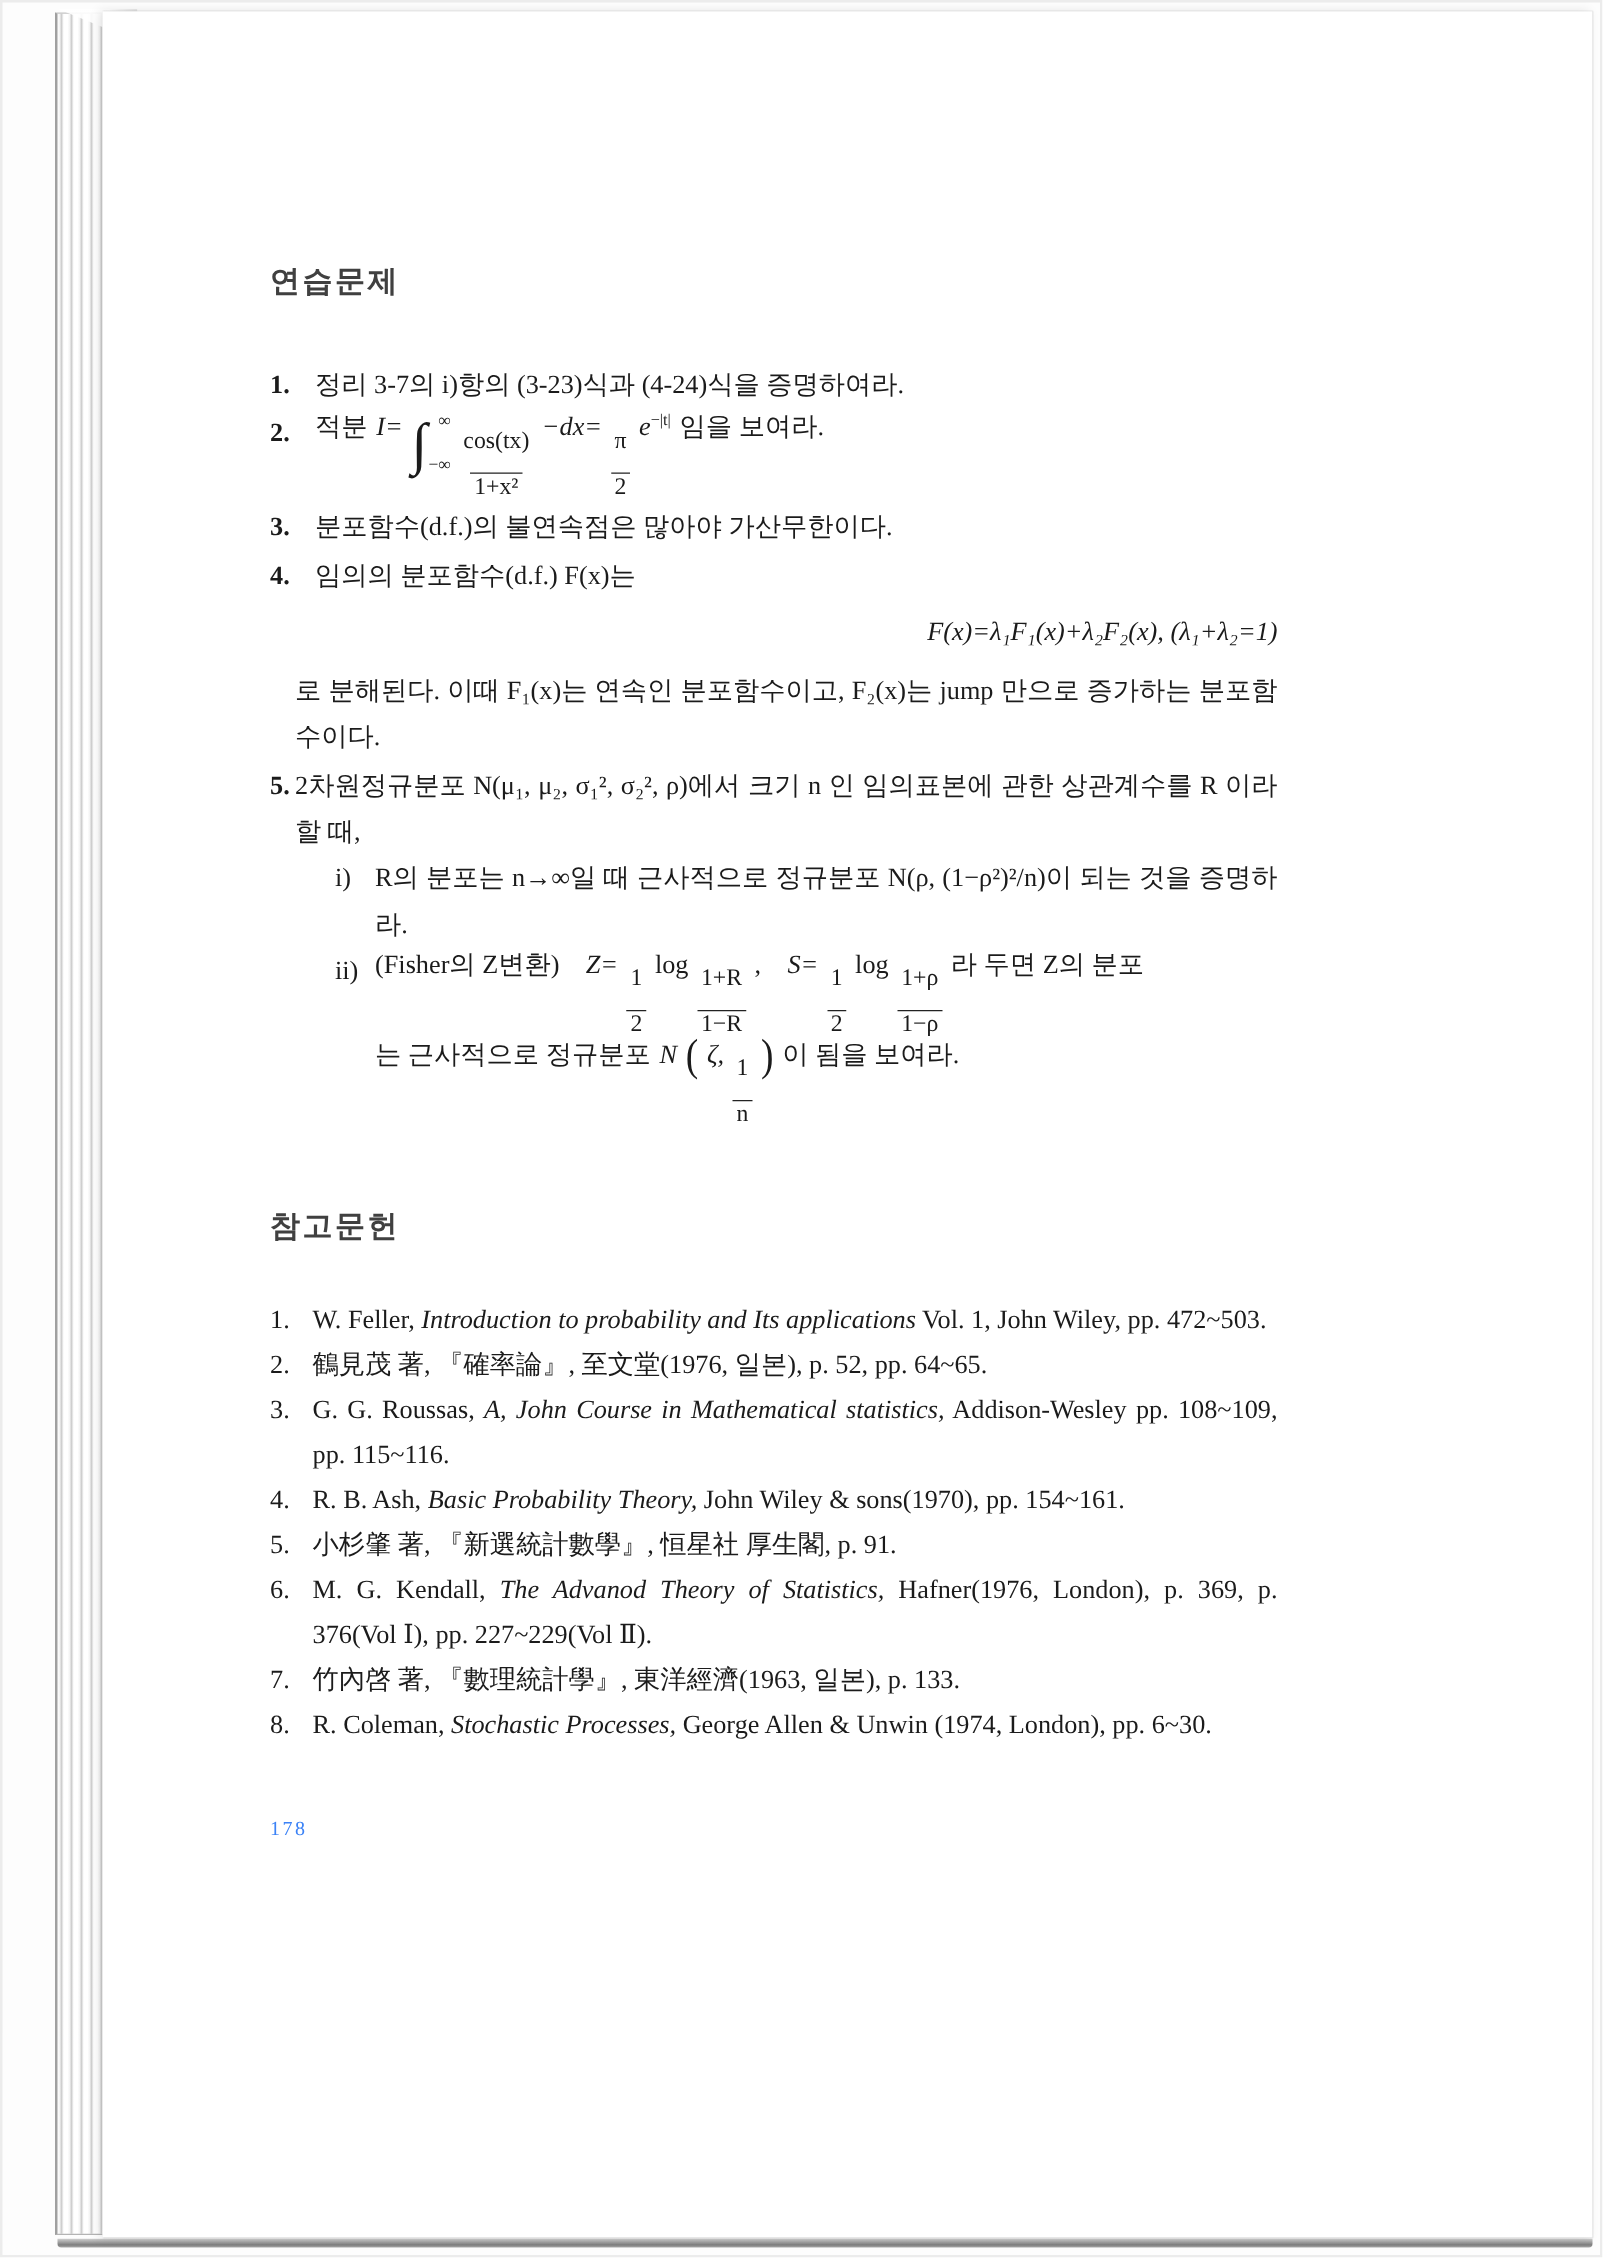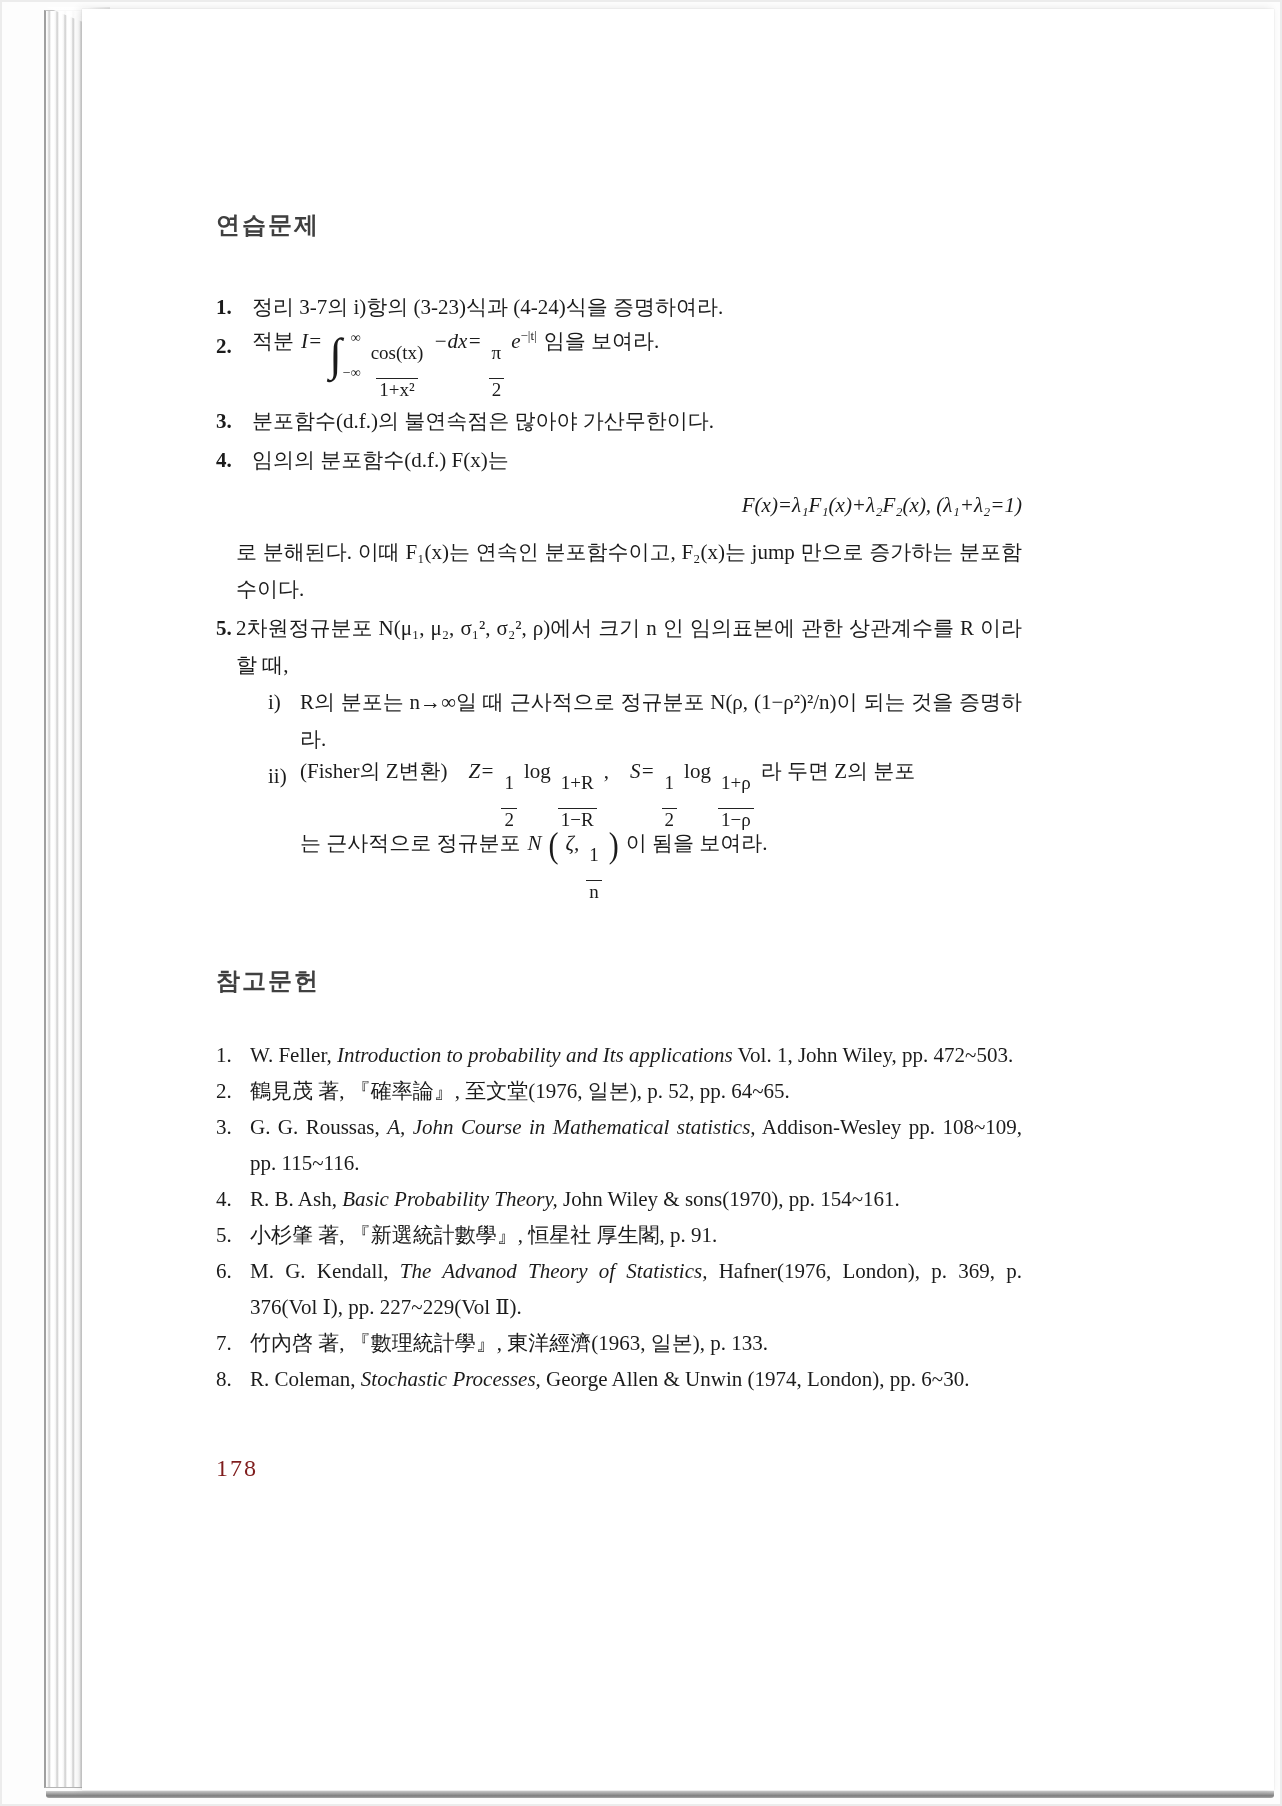--- a/index.html
+++ b/index.html
@@ -103,23 +103,23 @@
   .gap-lg { margin-left: 14px; }
   .bigp { font-size: 30px; line-height: 1; display: inline-block; transform: scaleY(1.2); font-weight: 300; }
 
   .ref { display: flex; align-items: flex-start; line-height: 36px; }
   .rnum { flex: 0 0 34px; }
   .rbody { flex: 1; min-width: 0; }
   .rbody i { font-style: italic; }
 
   .page-number {
     margin-top: 58px;
-    font-size: 24px;
+    font-size: 16px;
     letter-spacing: 2px;
-    color: #7f1d1d;
+    color: #3b82f6;
   }
 </style>
 </head>
 <body>
 
 <div class="scene">
 
   <div class="page-stack"></div>
   <div class="corner-fold"></div>
   <div class="book-bottom-edge"></div>

